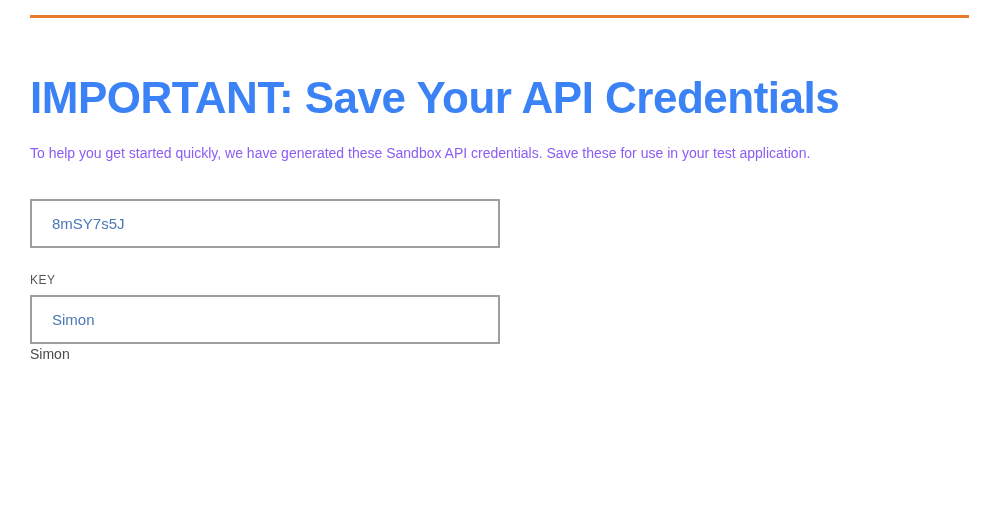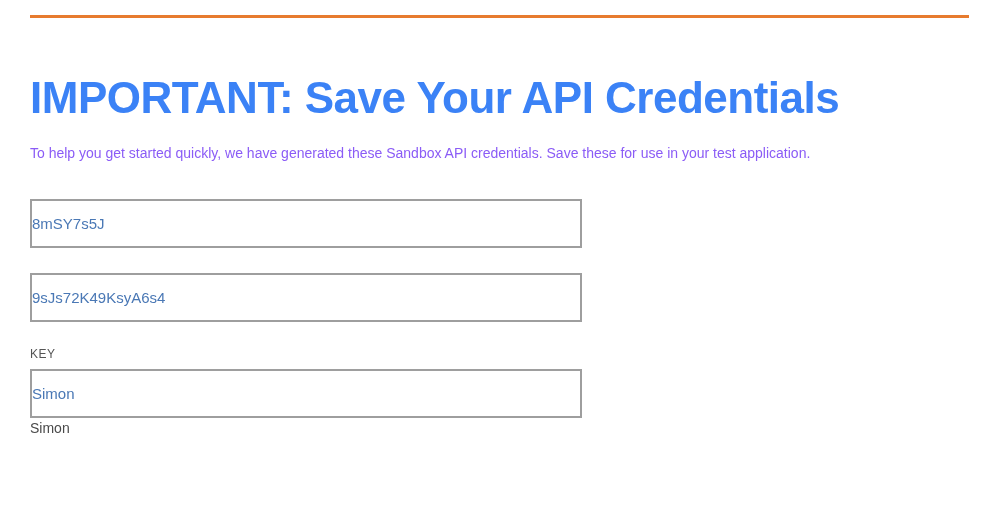--- a/index.html
+++ b/index.html
@@ -36,23 +36,23 @@
       margin-bottom: 25px;
     }
     .field-label {
       font-size: 12px;
       letter-spacing: 0.5px;
       color: #555;
       margin-bottom: 8px;
       font-weight: 400;
     }
     .field-box {
-      width: 552px;
+      width: 470px;
       border: 2px solid #9e9e9e;
-      padding: 14px 0;
+      padding: 14px 20px;
       font-size: 15px;
       color: #4a78b5;
       background: #fff;
       font-family: inherit;
       display: block;
     }
     .trailing-text {
       font-size: 14px;
       color: #4a4a4a;
       margin-top: 2px;
@@ -66,21 +66,20 @@
 
 <h1 class="page-title">IMPORTANT: Save Your API Credentials</h1>
 
 <p class="intro-text">To help you get started quickly, we have generated these Sandbox API credentials. Save these for use in your test application.</p>
 
 <div class="field-group">
   <input type="text" readonly="" class="field-box" value="8mSY7s5J" style="">
 </div>
 
 <div class="field-group">
-  <input type="text" readonly="" class="field-box" value="9sJs72K49KsyA6s4" style="">
 </div>
 
 <div class="field-group" style="margin-bottom:0;">
   <div class="field-label">KEY</div>
   <input type="text" readonly="" class="field-box" value="Simon" style="">
 </div>
 
 <div class="trailing-text">Simon</div>
 
 </body></html>

